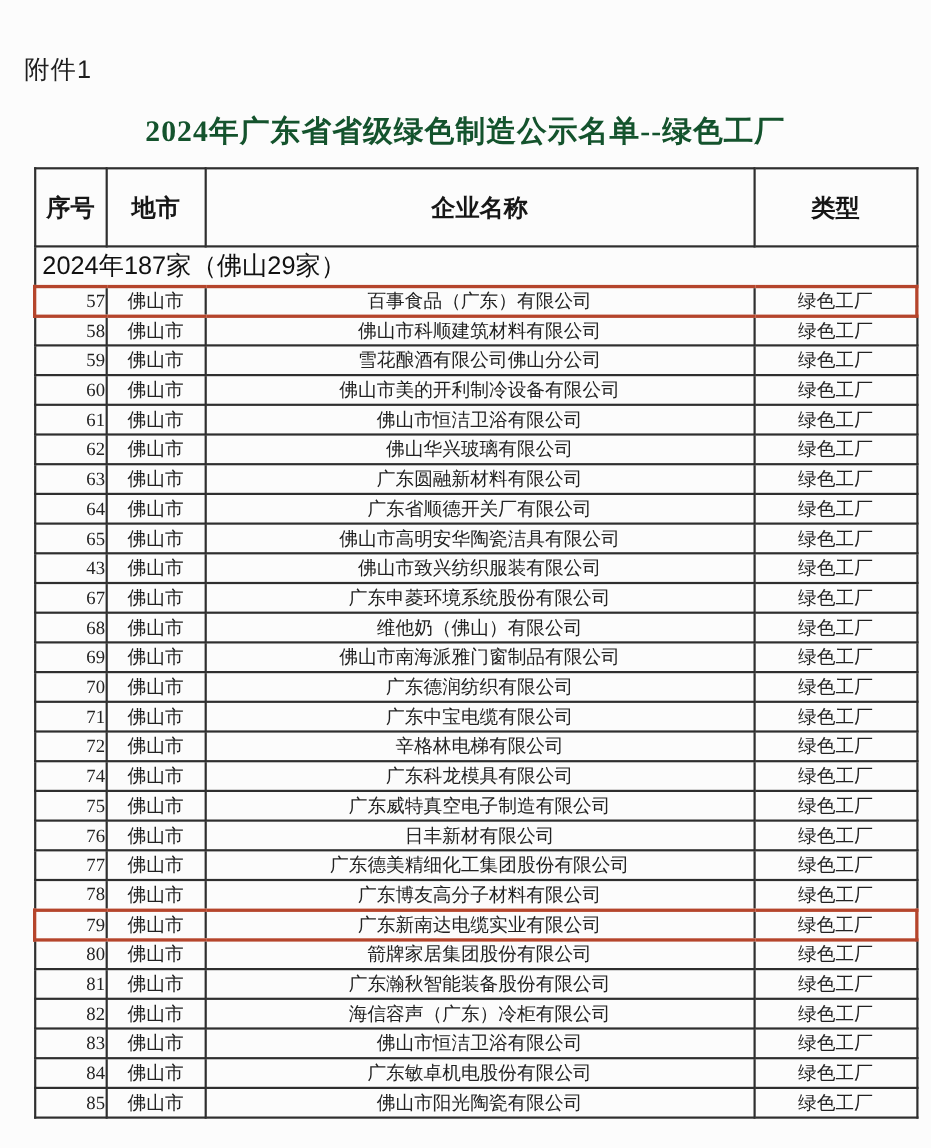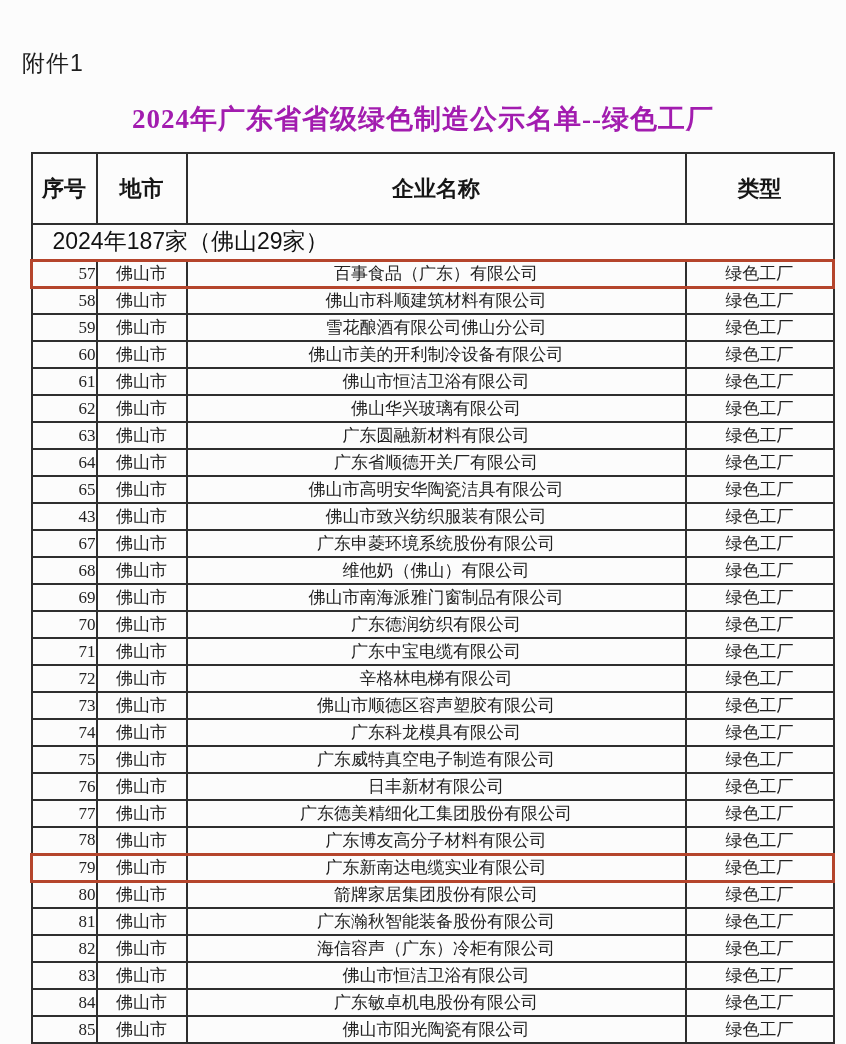--- a/index.html
+++ b/index.html
@@ -29,21 +29,21 @@
     position: absolute;
     left: 0;
     top: 101px;
     width: 846px;
     margin: 0;
     text-align: center;
     font-family: "Liberation Serif", "DejaVu Serif", serif;
     font-size: 27px;
     font-weight: 700;
     letter-spacing: 1px;
-    color: #a21caf;
+    color: #14532d;
   }
 
   table.list {
     position: absolute;
     left: 30px;
     top: 152px;
     width: 802px;
     border-collapse: collapse;
     table-layout: fixed;
   }
@@ -66,21 +66,21 @@
     height: 71px;
     font-family: "Liberation Sans", "DejaVu Sans", sans-serif;
     font-size: 22px;
     font-weight: 600;
     color: #161616;
   }
 
   table.list tr.section td {
     height: 36px;
     text-align: left;
-    padding-left: 20px;
+    padding-left: 6px;
     font-family: "Liberation Sans", "DejaVu Sans", sans-serif;
     font-size: 23px;
     font-weight: 500;
     color: #111;
   }
 
   table.list tbody td {
     height: 27px;
     font-size: 17px;
     color: #222;
@@ -213,26 +213,20 @@
     <td class="c-company">广东中宝电缆有限公司</td>
     <td class="c-type">绿色工厂</td>
   </tr>
         <tr>
     <td class="c-no">72</td>
     <td class="c-city">佛山市</td>
     <td class="c-company">辛格林电梯有限公司</td>
     <td class="c-type">绿色工厂</td>
   </tr>
         <tr>
-    <td class="c-no">73</td>
-    <td class="c-city">佛山市</td>
-    <td class="c-company">佛山市顺德区容声塑胶有限公司</td>
-    <td class="c-type">绿色工厂</td>
-  </tr>
-        <tr>
     <td class="c-no">74</td>
     <td class="c-city">佛山市</td>
     <td class="c-company">广东科龙模具有限公司</td>
     <td class="c-type">绿色工厂</td>
   </tr>
         <tr>
     <td class="c-no">75</td>
     <td class="c-city">佛山市</td>
     <td class="c-company">广东威特真空电子制造有限公司</td>
     <td class="c-type">绿色工厂</td>

